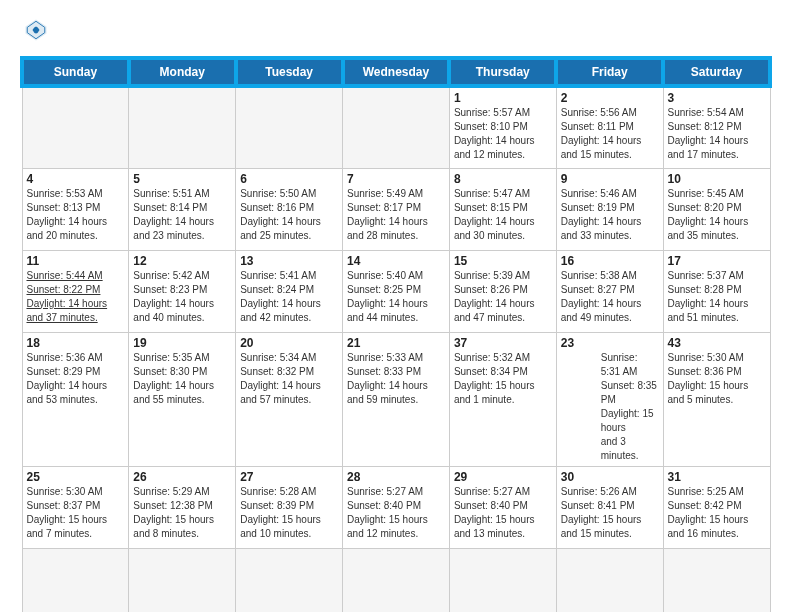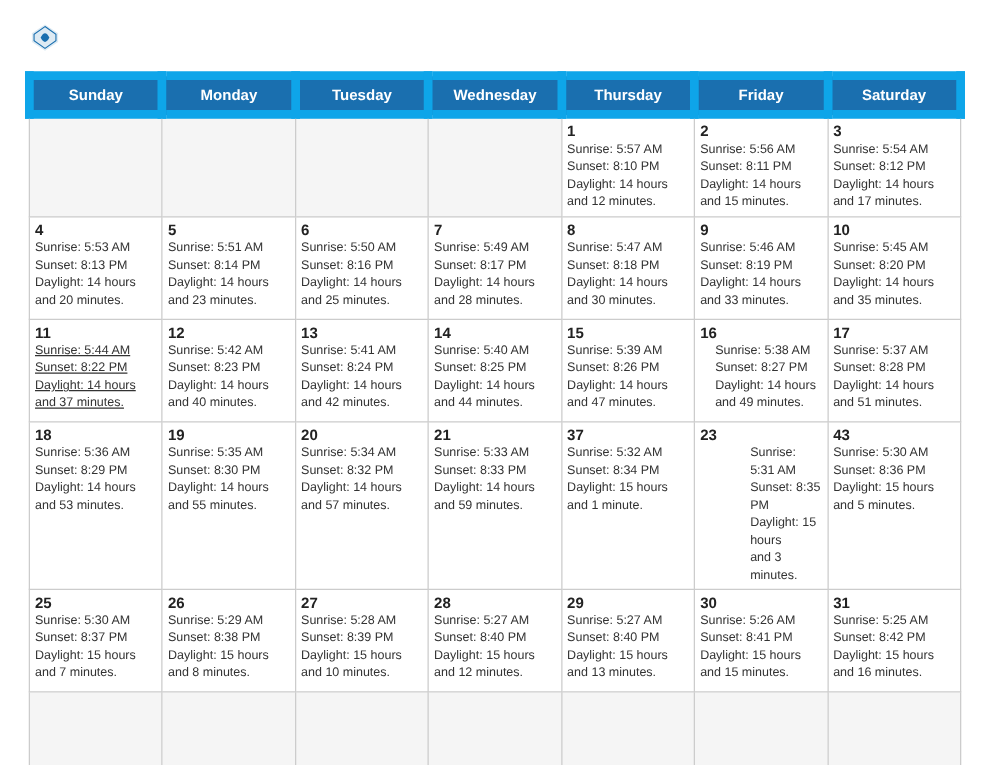--- a/index.html
+++ b/index.html
@@ -56,21 +56,21 @@
       border-collapse: collapse;
       table-layout: fixed;
     }
     .calendar th {
       background: #1a6faf;
       color: #fff;
       font-size: 12px;
       font-weight: bold;
       text-align: center;
       padding: 5px 2px;
-      border: 7px solid #0ea5e9;
+      border: 4px solid #0ea5e9;
     }
     .calendar td {
       border: 1px solid #ccc;
       vertical-align: top;
       padding: 3px 4px;
       font-size: 9.5px;
       color: #333;
       background: #fff;
       height: 82px;
     }
@@ -181,21 +181,21 @@
           <td>
             <span class="day-num">7</span>
             <div class="day-info" style="white-space: pre-line;">Sunrise: 5:49 AM
 Sunset: 8:17 PM
 Daylight: 14 hours
 and 28 minutes.</div>
           </td>
           <td>
             <span class="day-num">8</span>
             <div class="day-info" style="white-space: pre-line;">Sunrise: 5:47 AM
-Sunset: 8:18 PM
+Sunset: 8:15 PM
 Daylight: 14 hours
 and 30 minutes.</div>
           </td>
           <td>
             <span class="day-num">9</span>
             <div class="day-info" style="white-space: pre-line;">Sunrise: 5:46 AM
 Sunset: 8:19 PM
 Daylight: 14 hours
 and 33 minutes.</div>
           </td>
@@ -238,21 +238,21 @@
           </td>
           <td>
             <span class="day-num">15</span>
             <div class="day-info" style="white-space: pre-line;">Sunrise: 5:39 AM
 Sunset: 8:26 PM
 Daylight: 14 hours
 and 47 minutes.</div>
           </td>
           <td>
             <span class="day-num">16</span>
-            <div class="day-info" style="white-space: pre-line; margin-left: 12px;">Sunrise: 5:38 AM
+            <div class="day-info" style="white-space: pre-line;">Sunrise: 5:38 AM
 Sunset: 8:27 PM
 Daylight: 14 hours
 and 49 minutes.</div>
           </td>
           <td>
             <span class="day-num">17</span>
             <div class="day-info" style="white-space: pre-line;">Sunrise: 5:37 AM
 Sunset: 8:28 PM
 Daylight: 14 hours
 and 51 minutes.</div>
@@ -313,21 +313,21 @@
           <td>
             <span class="day-num">25</span>
             <div class="day-info" style="white-space: pre-line;">Sunrise: 5:30 AM
 Sunset: 8:37 PM
 Daylight: 15 hours
 and 7 minutes.</div>
           </td>
           <td>
             <span class="day-num">26</span>
             <div class="day-info" style="white-space: pre-line;">Sunrise: 5:29 AM
-Sunset: 8:38 PM
+Sunset: 12:38 PM
 Daylight: 15 hours
 and 8 minutes.</div>
           </td>
           <td>
             <span class="day-num">27</span>
             <div class="day-info" style="white-space: pre-line;">Sunrise: 5:28 AM
 Sunset: 8:39 PM
 Daylight: 15 hours
 and 10 minutes.</div>
           </td>

